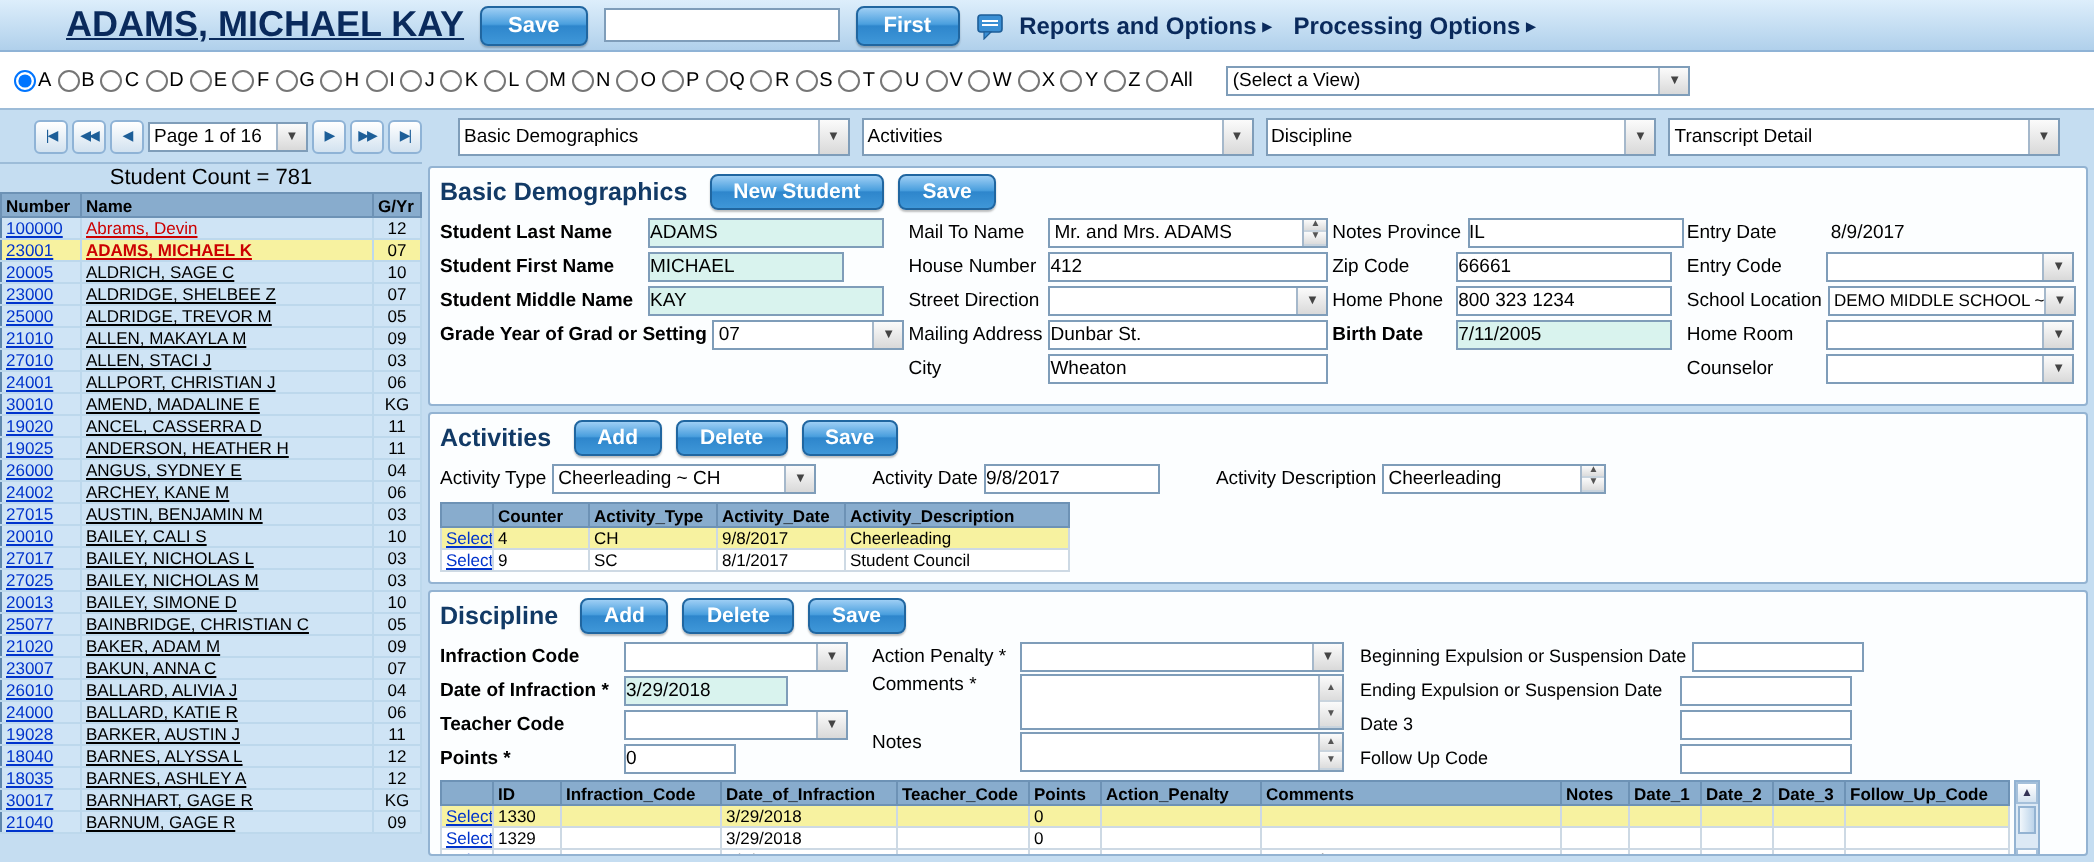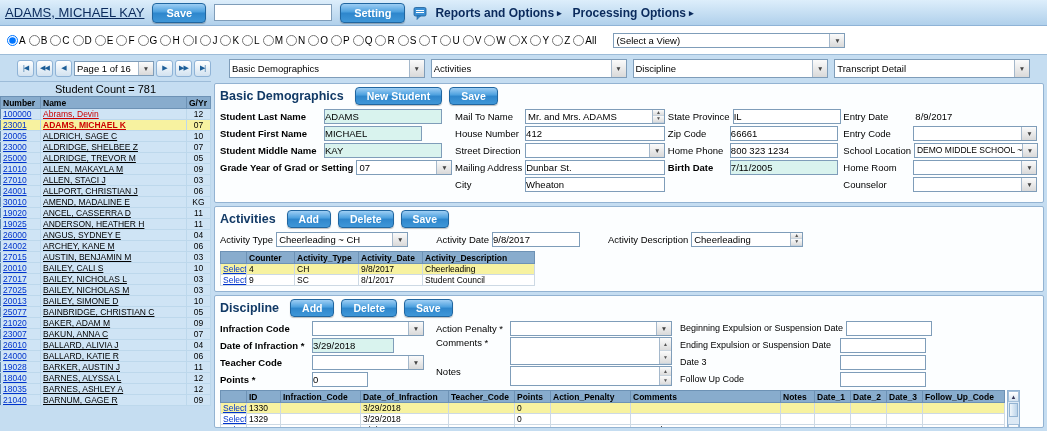--- a/index.html
+++ b/index.html
@@ -3,21 +3,21 @@
 <meta charset="utf-8">
 <style>
   * { box-sizing: border-box; margin:0; padding:0; }
   html,body { width:1047px; height:431px; overflow:hidden; }
   body { background:#c5ddf1; font-family:"Liberation Sans", sans-serif; color:#000; }
   a { cursor:pointer; }
 
   
   .topbar { height:26px; display:flex; align-items:center; gap:8px; padding:0 5px;
             background:linear-gradient(#ddeefb,#b0d0eb); border-bottom:1px solid #8fb3d6; }
-  .student-title { font-size:13px; font-weight:normal; color:#0a2a5c; text-decoration:underline; }
+  .student-title { font-size:18px; font-weight:bold; color:#0a2a5c; text-decoration:underline;margin-left:28px; }
   .btn { background:linear-gradient(#9dcef4 0%,#4a9fde 45%,#2e86cc 50%,#3f97d8 100%);
          border:1px solid #2066a0; border-radius:4px; color:#fff; font-weight:bold;
          font-size:11px; padding:3px 13px; box-shadow:0 1px 1px rgba(0,0,0,.25); cursor:pointer; font-family:inherit; }
   .btn.small { font-size:10.5px; padding:2px 11px; }
   .search-input { width:118px; height:17px; border:1px solid #7f9db9; font-size:11px; padding:0 3px; font-family:inherit; }
   .menu { display:flex; align-items:center; font-size:12px; font-weight:bold; color:#0a2a5c; cursor:pointer; }
   .menu .arrow { font-size:9px; margin:0 3px; }
   .icon-report { width:14px; height:14px; display:inline-flex; }
 
   
@@ -106,21 +106,21 @@
   .vscroll .thumb { flex:0 0 14px; margin:1px; background:linear-gradient(90deg,#f0f6fb,#bcd4ea); border:1px solid #93b3d2; cursor:grab; }
   .vscroll .sp { flex:1; }
 </style>
 </head>
 <body>
 
 <div class="topbar">
   <span class="student-title">ADAMS, MICHAEL KAY</span>
   <button class="btn">Save</button>
   <input class="search-input" value="" style="">
-  <button class="btn">Setting</button>
+  <button class="btn">First</button>
   <span class="icon-report">
     <svg width="14" height="14" viewBox="0 0 14 14">
       <rect x="1" y="1.5" width="12" height="8.5" rx="1.5" fill="#3a8fd4" stroke="#1d5e98" stroke-width="0.8"></rect>
       <rect x="3" y="4" width="8" height="1" fill="#fff"></rect>
         <rect x="3" y="6" width="8" height="1" fill="#fff"></rect>
       <path d="M4 10 L4 13.5 L7.5 10 Z" fill="#3a8fd4" stroke="#1d5e98" stroke-width="0.6"></path>
     </svg>
   </span>
   <span class="menu">
     <span>Reports and Options</span>
@@ -419,20 +419,25 @@
             <td><a class="num-link">18040</a></td>
             <td><a class="name-link">BARNES, ALYSSA L</a></td>
             <td class="gyr">12</td>
           </tr>
           <tr>
             <td><a class="num-link">18035</a></td>
             <td><a class="name-link">BARNES, ASHLEY A</a></td>
             <td class="gyr">12</td>
           </tr>
           <tr>
+            <td><a class="num-link">30017</a></td>
+            <td><a class="name-link">BARNHART, GAGE R</a></td>
+            <td class="gyr">KG</td>
+          </tr>
+          <tr>
             <td><a class="num-link">21040</a></td>
             <td><a class="name-link">BARNUM, GAGE R</a></td>
             <td class="gyr">09</td>
           </tr>
         </tbody>
     </table>
   </div>
 
   <div class="main">
 
@@ -490,21 +495,21 @@
               <span class="flabel">Mailing Address</span>
               <span class="ctl" style="width: 140px;">Dunbar St.</span>
             </div>
             <div class="frow">
               <span class="flabel">City</span>
               <span class="ctl" style="width: 140px;">Wheaton</span>
             </div>
           </div>
           <div class="dcol dcol3">
             <div class="frow">
-              <span class="flabel">State Province</span>
+              <span class="flabel">Notes Province</span>
               <span class="ctl" style="width: 108px;">IL</span>
             </div>
             <div class="frow">
               <span class="flabel">Zip Code</span>
               <span class="ctl" style="width: 108px;">66661</span>
             </div>
             <div class="frow">
               <span class="flabel">Home Phone</span>
               <span class="ctl" style="width: 108px;">800 323 1234</span>
             </div>

